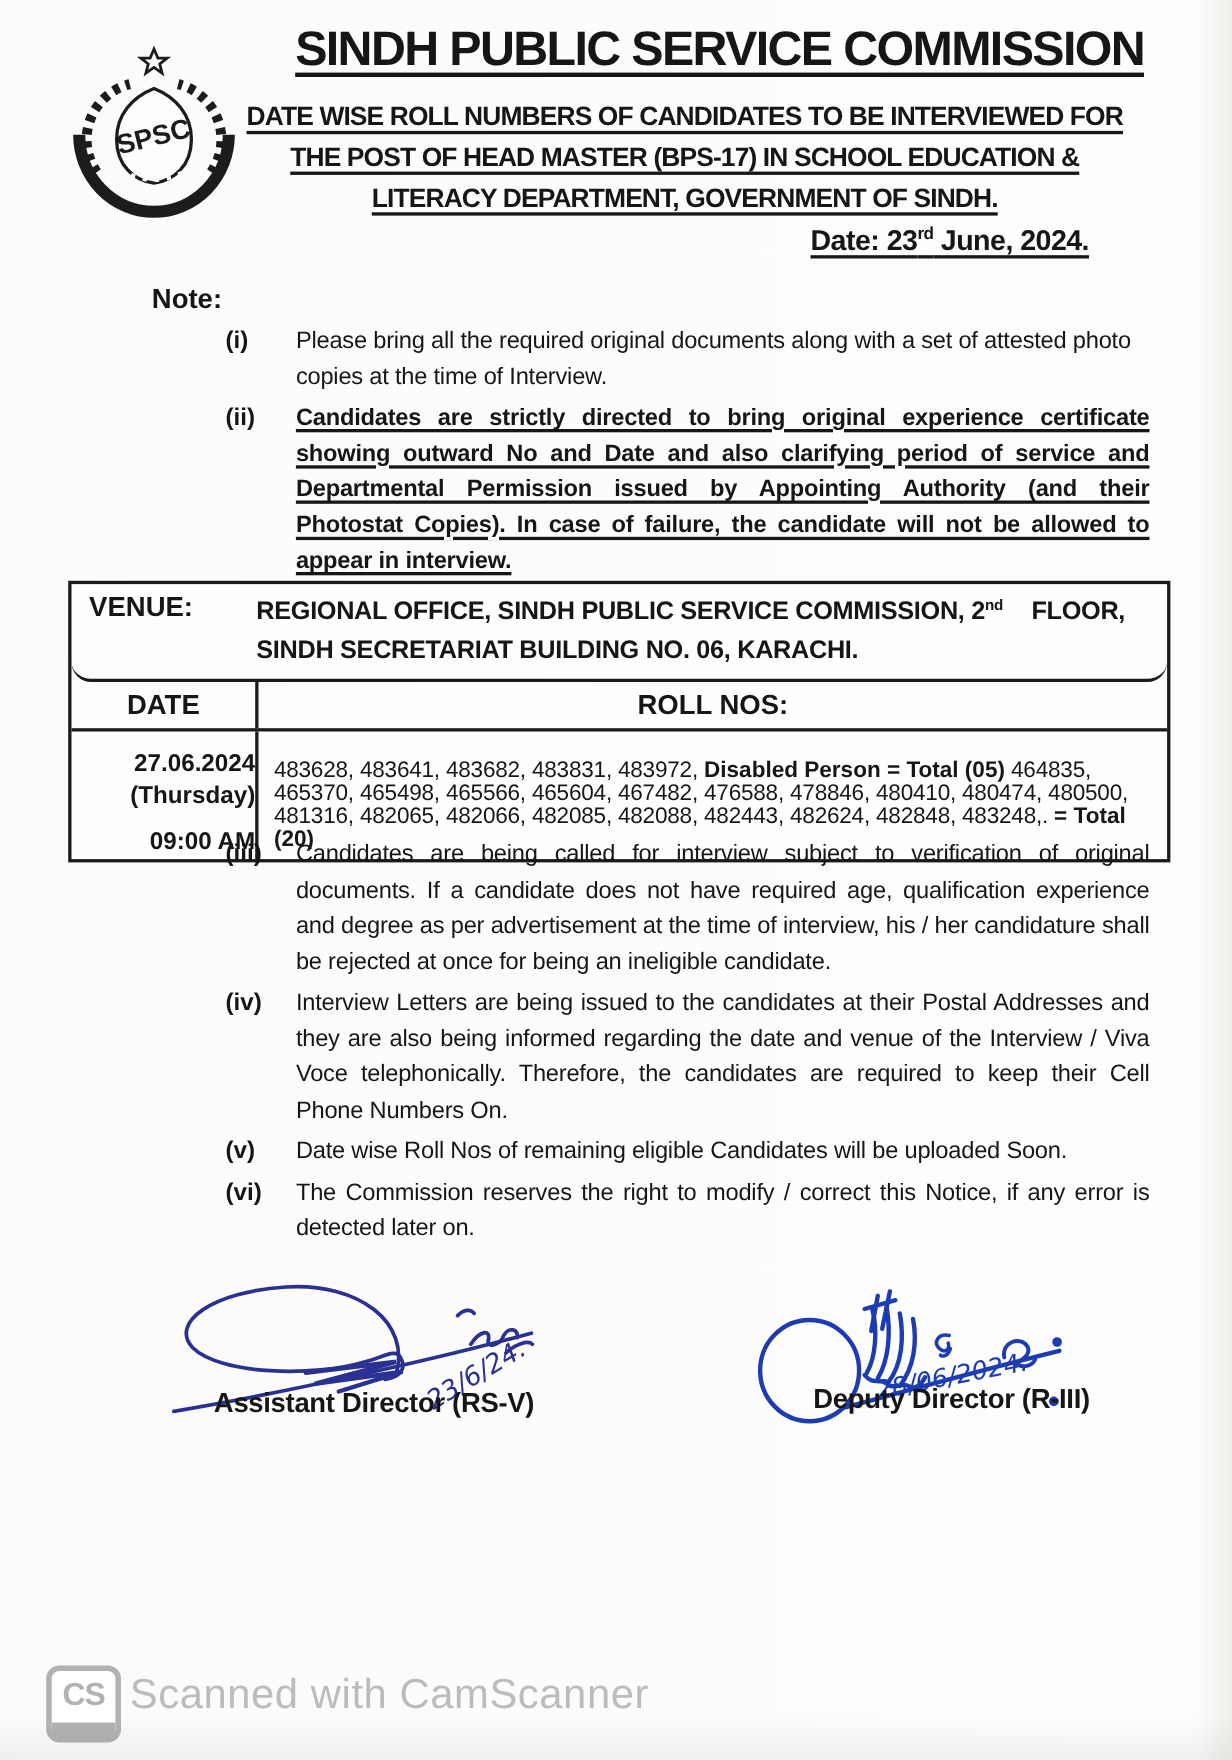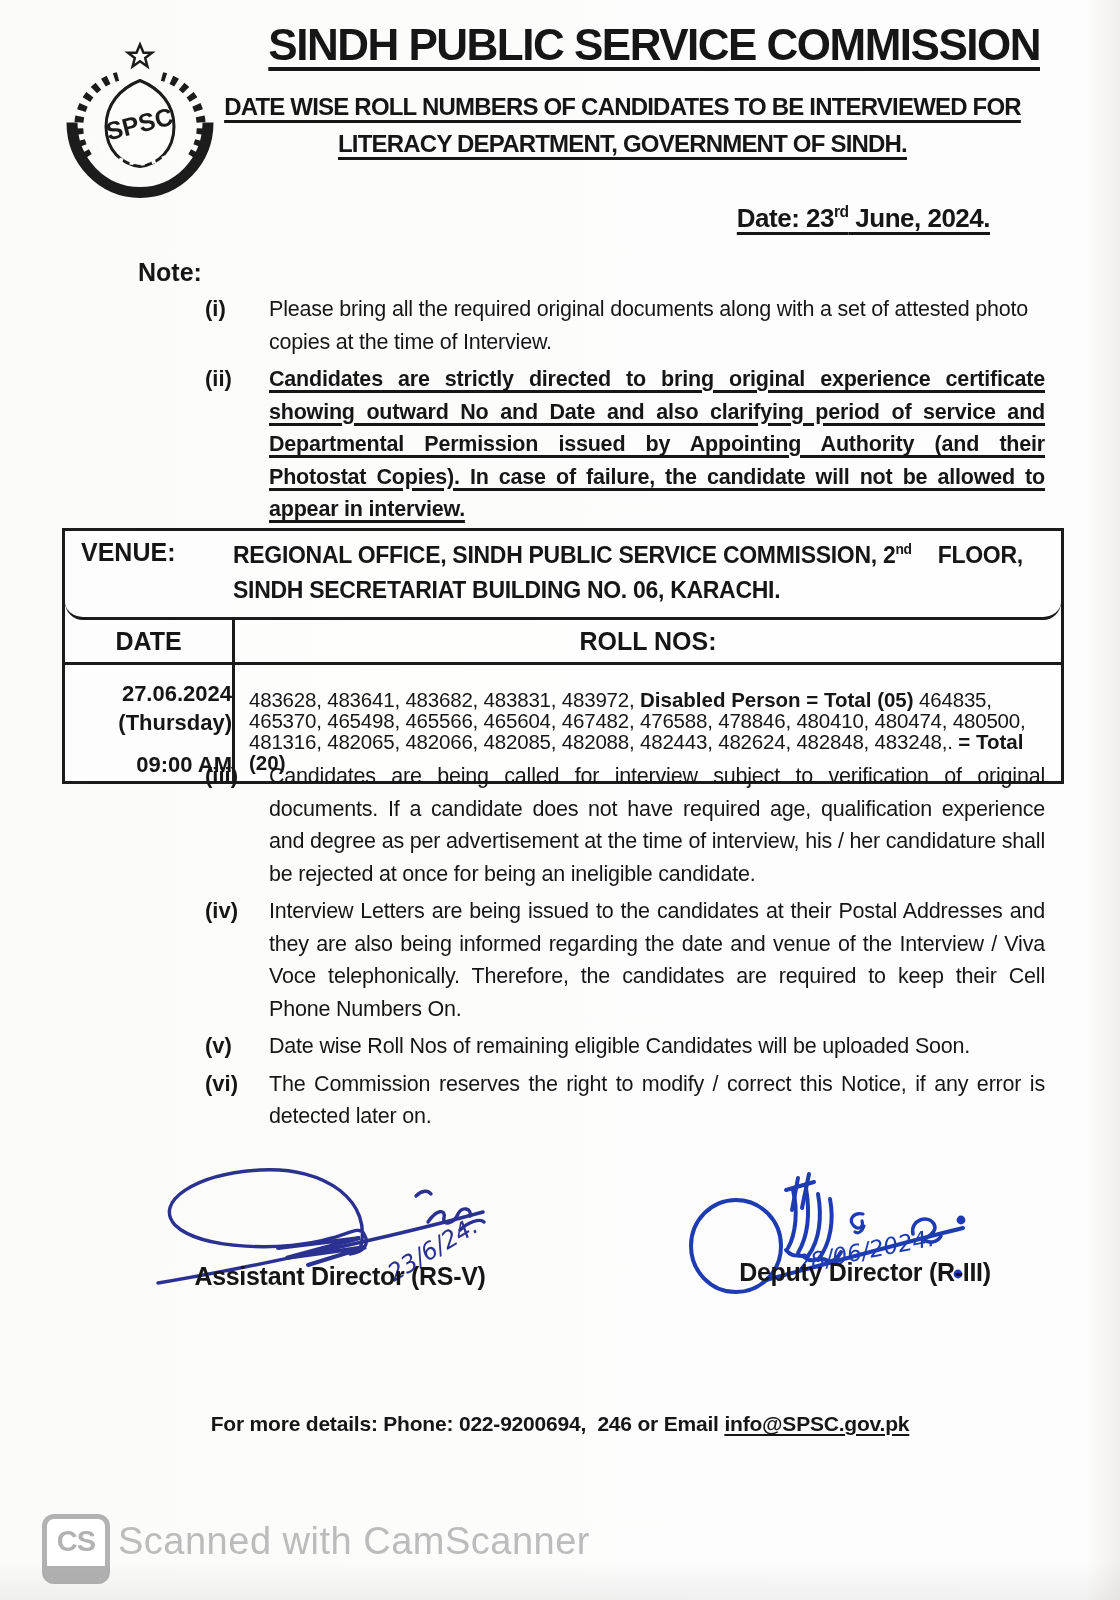--- a/index.html
+++ b/index.html
@@ -89,20 +89,21 @@
     </g>
     <text x="80" y="94" text-anchor="middle" transform="rotate(-14 80 88)" font-family="Liberation Sans, sans-serif" font-size="25" font-weight="bold" fill="#1c1c1c">SPSC</text>
   </svg>
 
   <div class="title">
     <span class="u">SINDH PUBLIC SERVICE COMMISSION</span>
   </div>
 
   <div class="subtitle">
     <div><span class="line">DATE WISE ROLL NUMBERS OF CANDIDATES TO BE INTERVIEWED FOR</span></div>
+    <div><span class="line">THE POST OF HEAD MASTER (BPS-17) IN SCHOOL EDUCATION &amp;</span></div>
     <div><span class="line">LITERACY DEPARTMENT, GOVERNMENT OF SINDH.</span></div>
   </div>
 
   <div class="date-line"><span>Date: 23</span><sup>rd</sup><span> June, 2024.</span></div>
 
   <div class="note-label">Note:</div>
 
   <div class="notes notes-1">
     <div class="note-item">
       <div class="num">(i)</div>
@@ -188,21 +189,20 @@
       <path d="M 118,134 C 170,120 250,98 315,82"></path>
       <circle cx="313" cy="74" r="2.4" fill="#1e3cb2"></circle>
       <circle cx="310" cy="128" r="2.4" fill="#1e3cb2"></circle>
     </g>
     <text transform="translate(150,126) rotate(-11)" font-family="DejaVu Sans, sans-serif" font-style="italic" font-size="23" fill="#1e3cb2">28/06/2024.</text>
   </svg>
 
   <div class="sig-label sig-label-left">Assistant Director (RS-V)</div>
   <div class="sig-label sig-label-right">Deputy Director (R-III)</div>
 
-  <div class="footer-contact"><span>For more details: Phone: 022-9200694, &nbsp;246 or Email </span><span class="email">info@SPSC.gov.pk</span></div>
 
   <div class="cs-badge">
     <div class="cs-letters">CS</div>
     <div class="cs-bar"></div>
   </div>
   <div class="scanner-text">Scanned with CamScanner</div>
 
 </div>
 
 </body></html>

